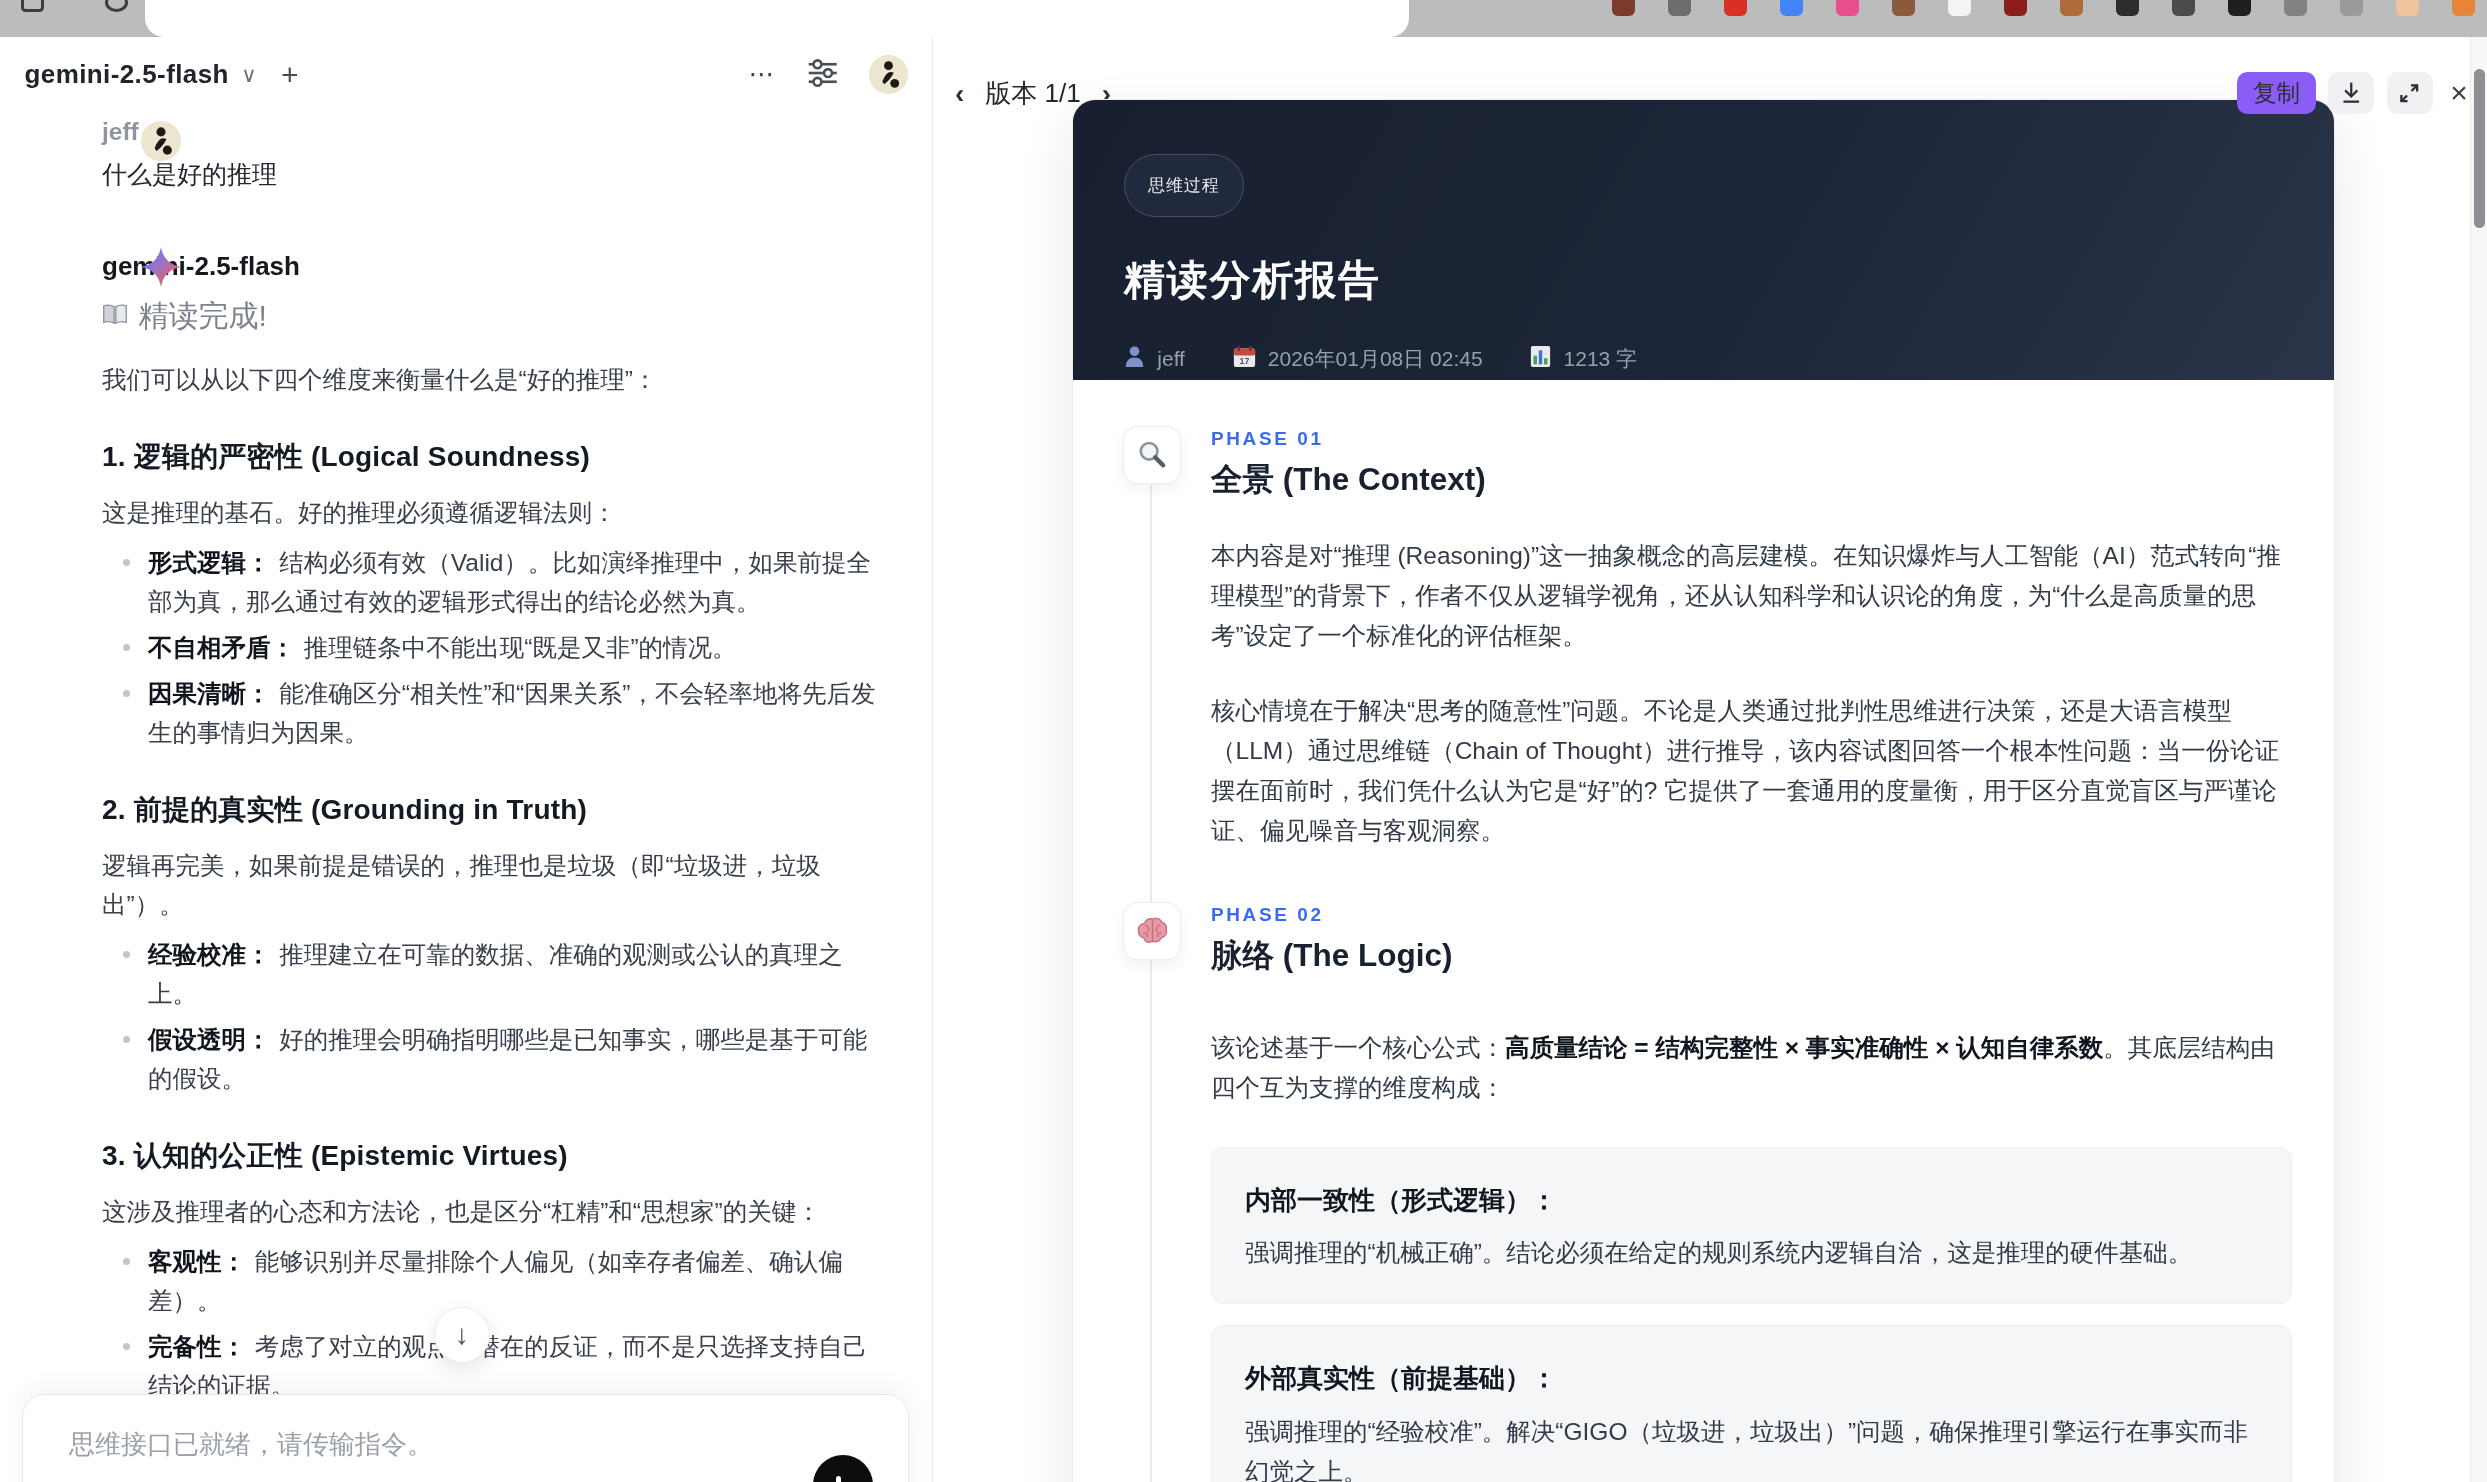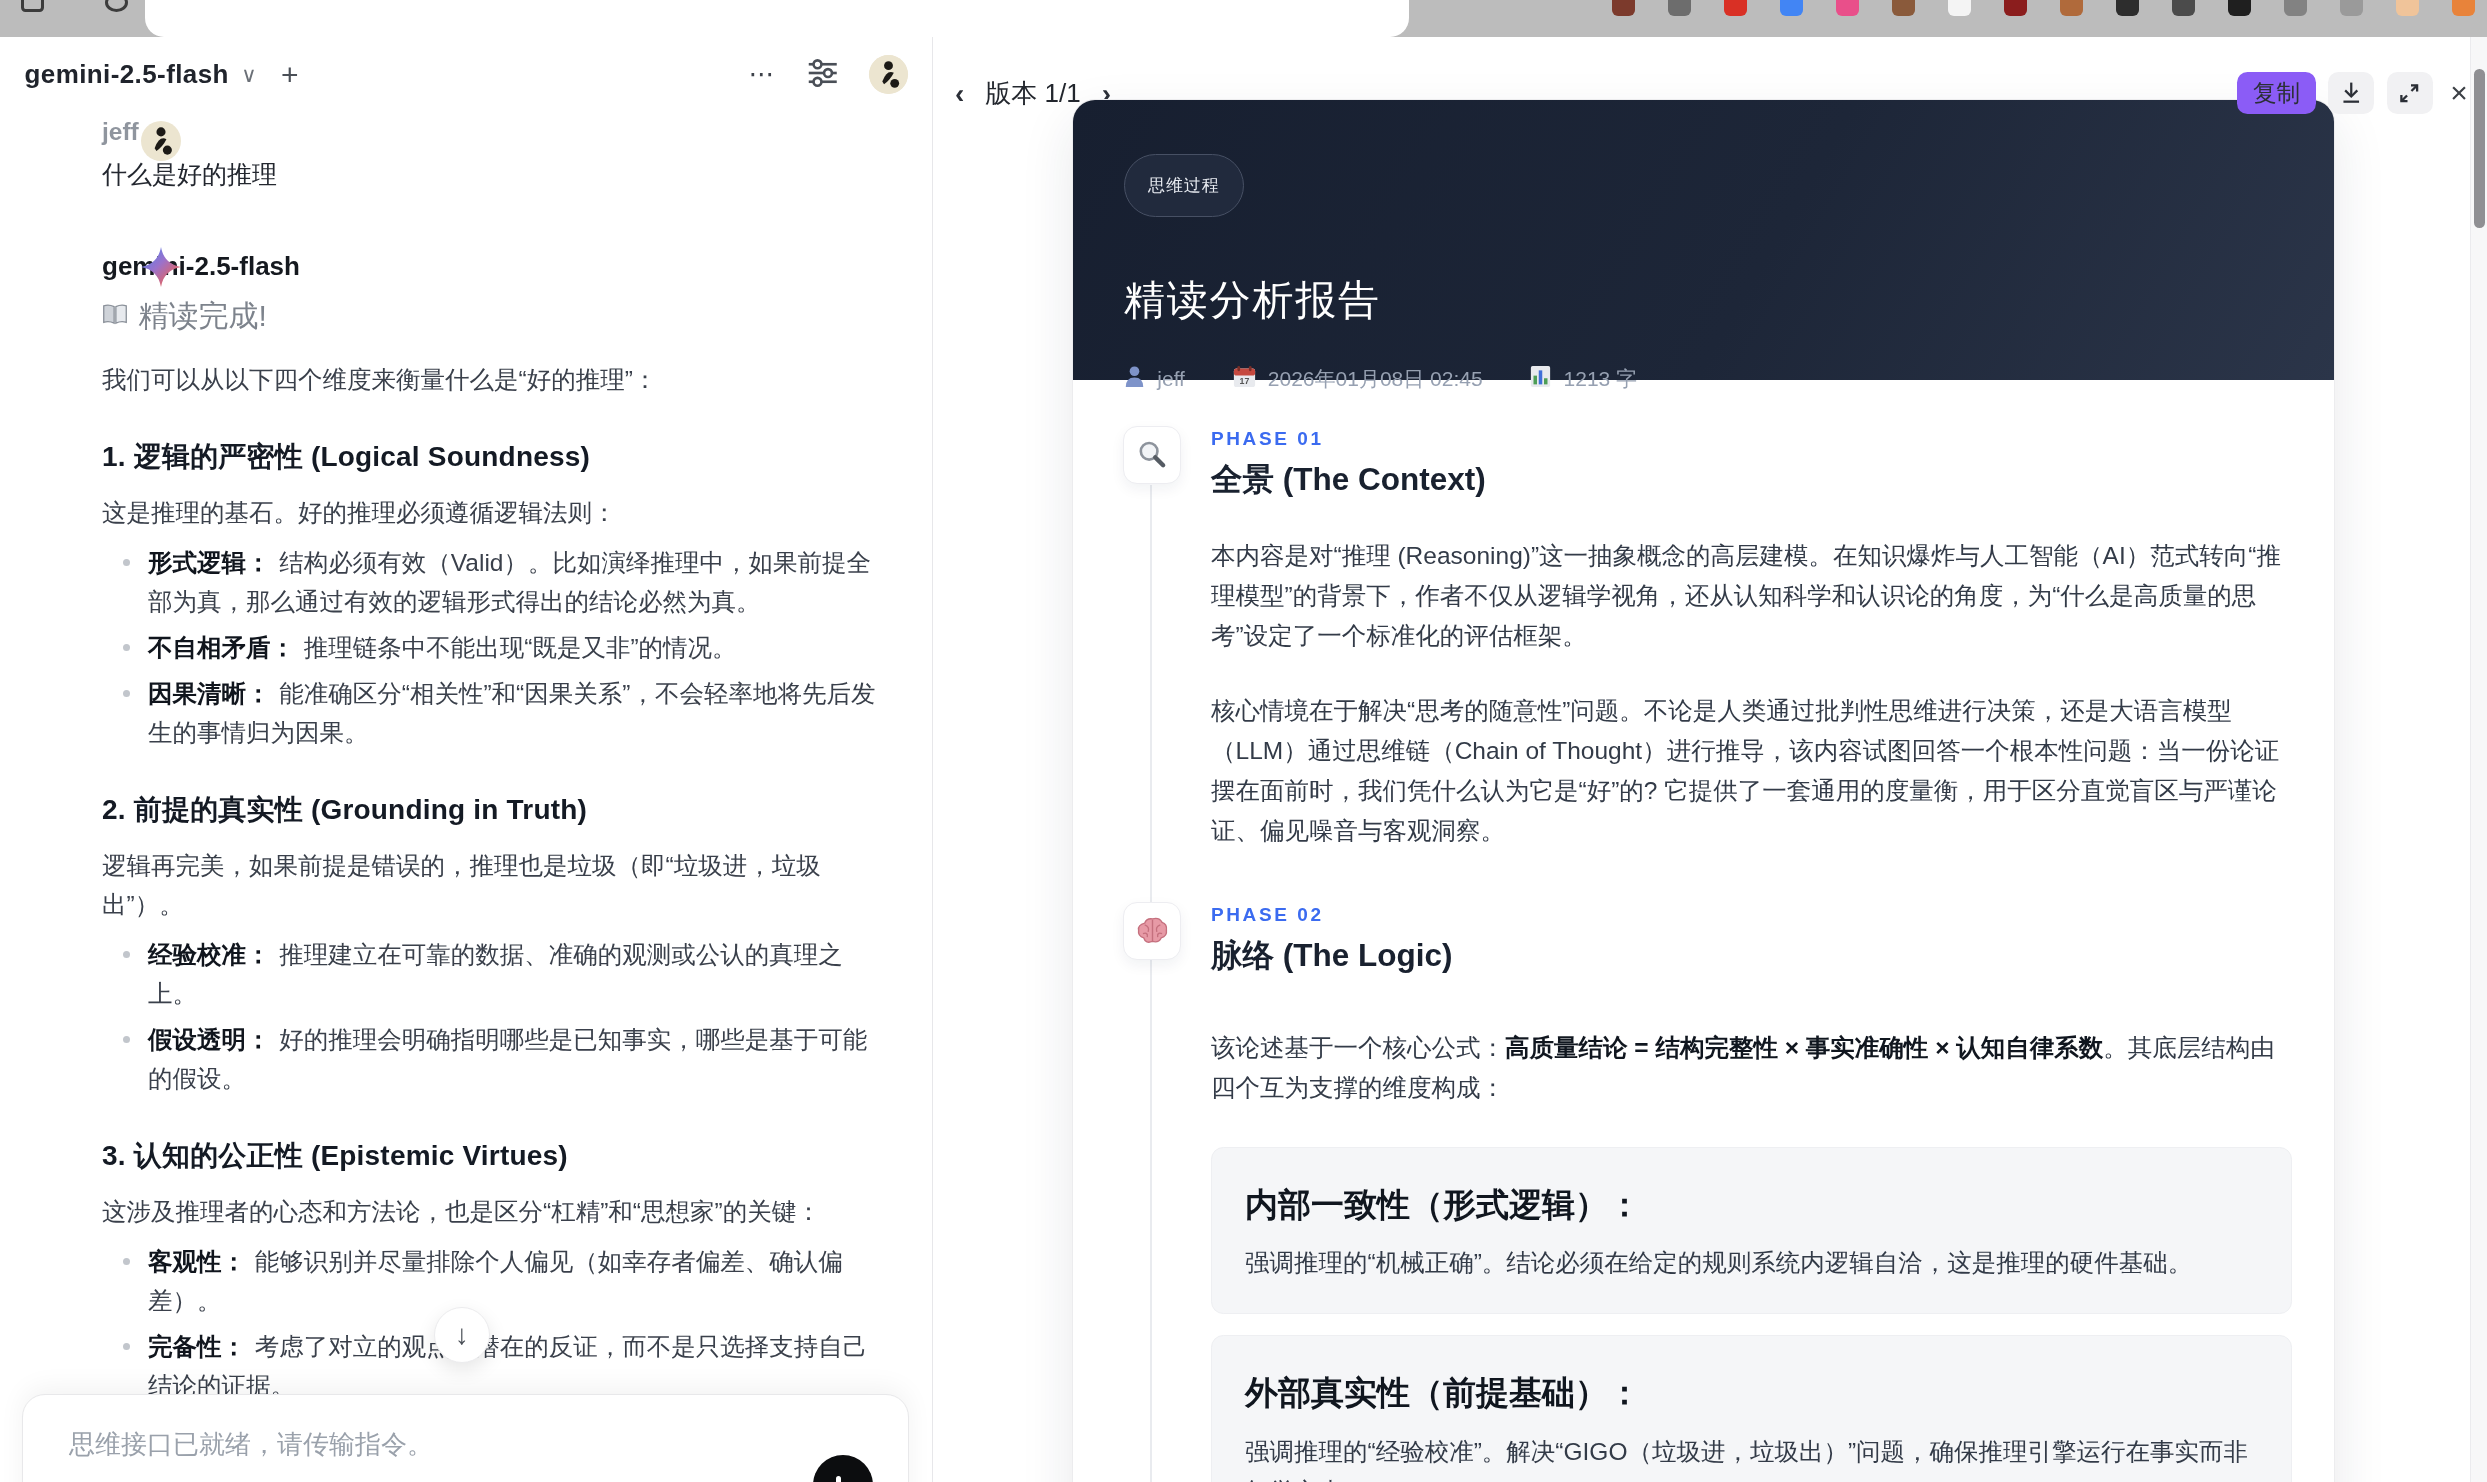--- a/index.html
+++ b/index.html
@@ -61,35 +61,35 @@
   .close-x { font-size:30px; color:#3c4046; padding:0 5.3px; background:none; }
 
   
   .scroll-gutter { position:absolute; top:0; right:0; bottom:0; width:16.6px; background:#f7f7f8; border-left:0.9px solid #ebebee; }
   .scroll-thumb { position:absolute; top:31.5px; left:2.6px; width:10.5px; height:159px; border-radius:5.3px; background:#8f8f93; }
 
   
   .report-card { position:absolute; left:138px; top:62px; width:1263px; height:1435px; background:#fff; border:0.9px solid #ececee; border-radius:23px; box-shadow:0 21px 53px rgba(25,35,60,.10); overflow:hidden; }
   .report-header { position:relative; height:280px; background:linear-gradient(120deg,#171f30 0%,#1d2638 55%,#2b3549 100%); padding:54px 51px 0; }
   .badge { display:inline-block; border:0.9px solid #475064; background:#212a3d; color:#e8ebf1; border-radius:874px; font-size:17px; padding:19px 23px; letter-spacing:0.9px; }
-  .report-title { margin-top:56px; color:#fff; font-size:41px; font-weight:400; letter-spacing:1.8px; }
+  .report-title { margin-top:36px; color:#fff; font-size:41px; font-weight:700; letter-spacing:1.8px; }
   .report-meta { margin-top:37px; display:flex; align-items:center; gap:12.3px; color:#96a0b1; font-size:21px; }
   .meta-gap { width:23px; }
 
   .report-body { position:relative; padding:48px 42px 0 50px; }
   .timeline { position:absolute; left:77px; top:105px; bottom:0; width:1.8px; background:#e9ebef; }
   .phase { position:relative; padding-left:88px; margin-bottom:53px; }
   .phase-icon { position:absolute; left:0; top:-1.8px; width:58px; height:58px; background:#fff; border:0.9px solid #ededf1; border-radius:14px; box-shadow:0 5.3px 14px rgba(20,30,60,.06); display:flex; align-items:center; justify-content:center; z-index:2; }
   .phase-label { font-size:19px; font-weight:800; color:#3b6bf0; letter-spacing:2.6px; }
   .phase-title { margin-top:8.8px; font-size:31.5px; font-weight:800; color:#19212f; }
   .phase-p { margin-top:35px; font-size:24.5px; line-height:40px; color:#333b48; max-width:1085px; }
   .phase-p b { color:#10161f; }
   .logic-cards { margin-top:39px; display:flex; flex-direction:column; gap:21px; max-width:1085px; }
   .logic-card { background:#f5f6f8; border:0.9px solid #eeeff2; border-radius:12.3px; padding:35px 33px 30px; }
-  .lc-title { font-size:33px; font-weight:800; color:#10161f; }
+  .lc-title { font-size:26px; font-weight:800; color:#10161f; }
   .lc-text { margin-top:15.8px; font-size:24.5px; line-height:40px; color:#333b48; }
 </style>
 </head>
 <body>
 
 <div class="topstrip">
   <span class="lglyph" style="left:21px;"></span>
   <span class="lglyph" style="left:105px; border-radius:50%;"></span>
   <div class="tab"></div>
   <div class="ext-row">

